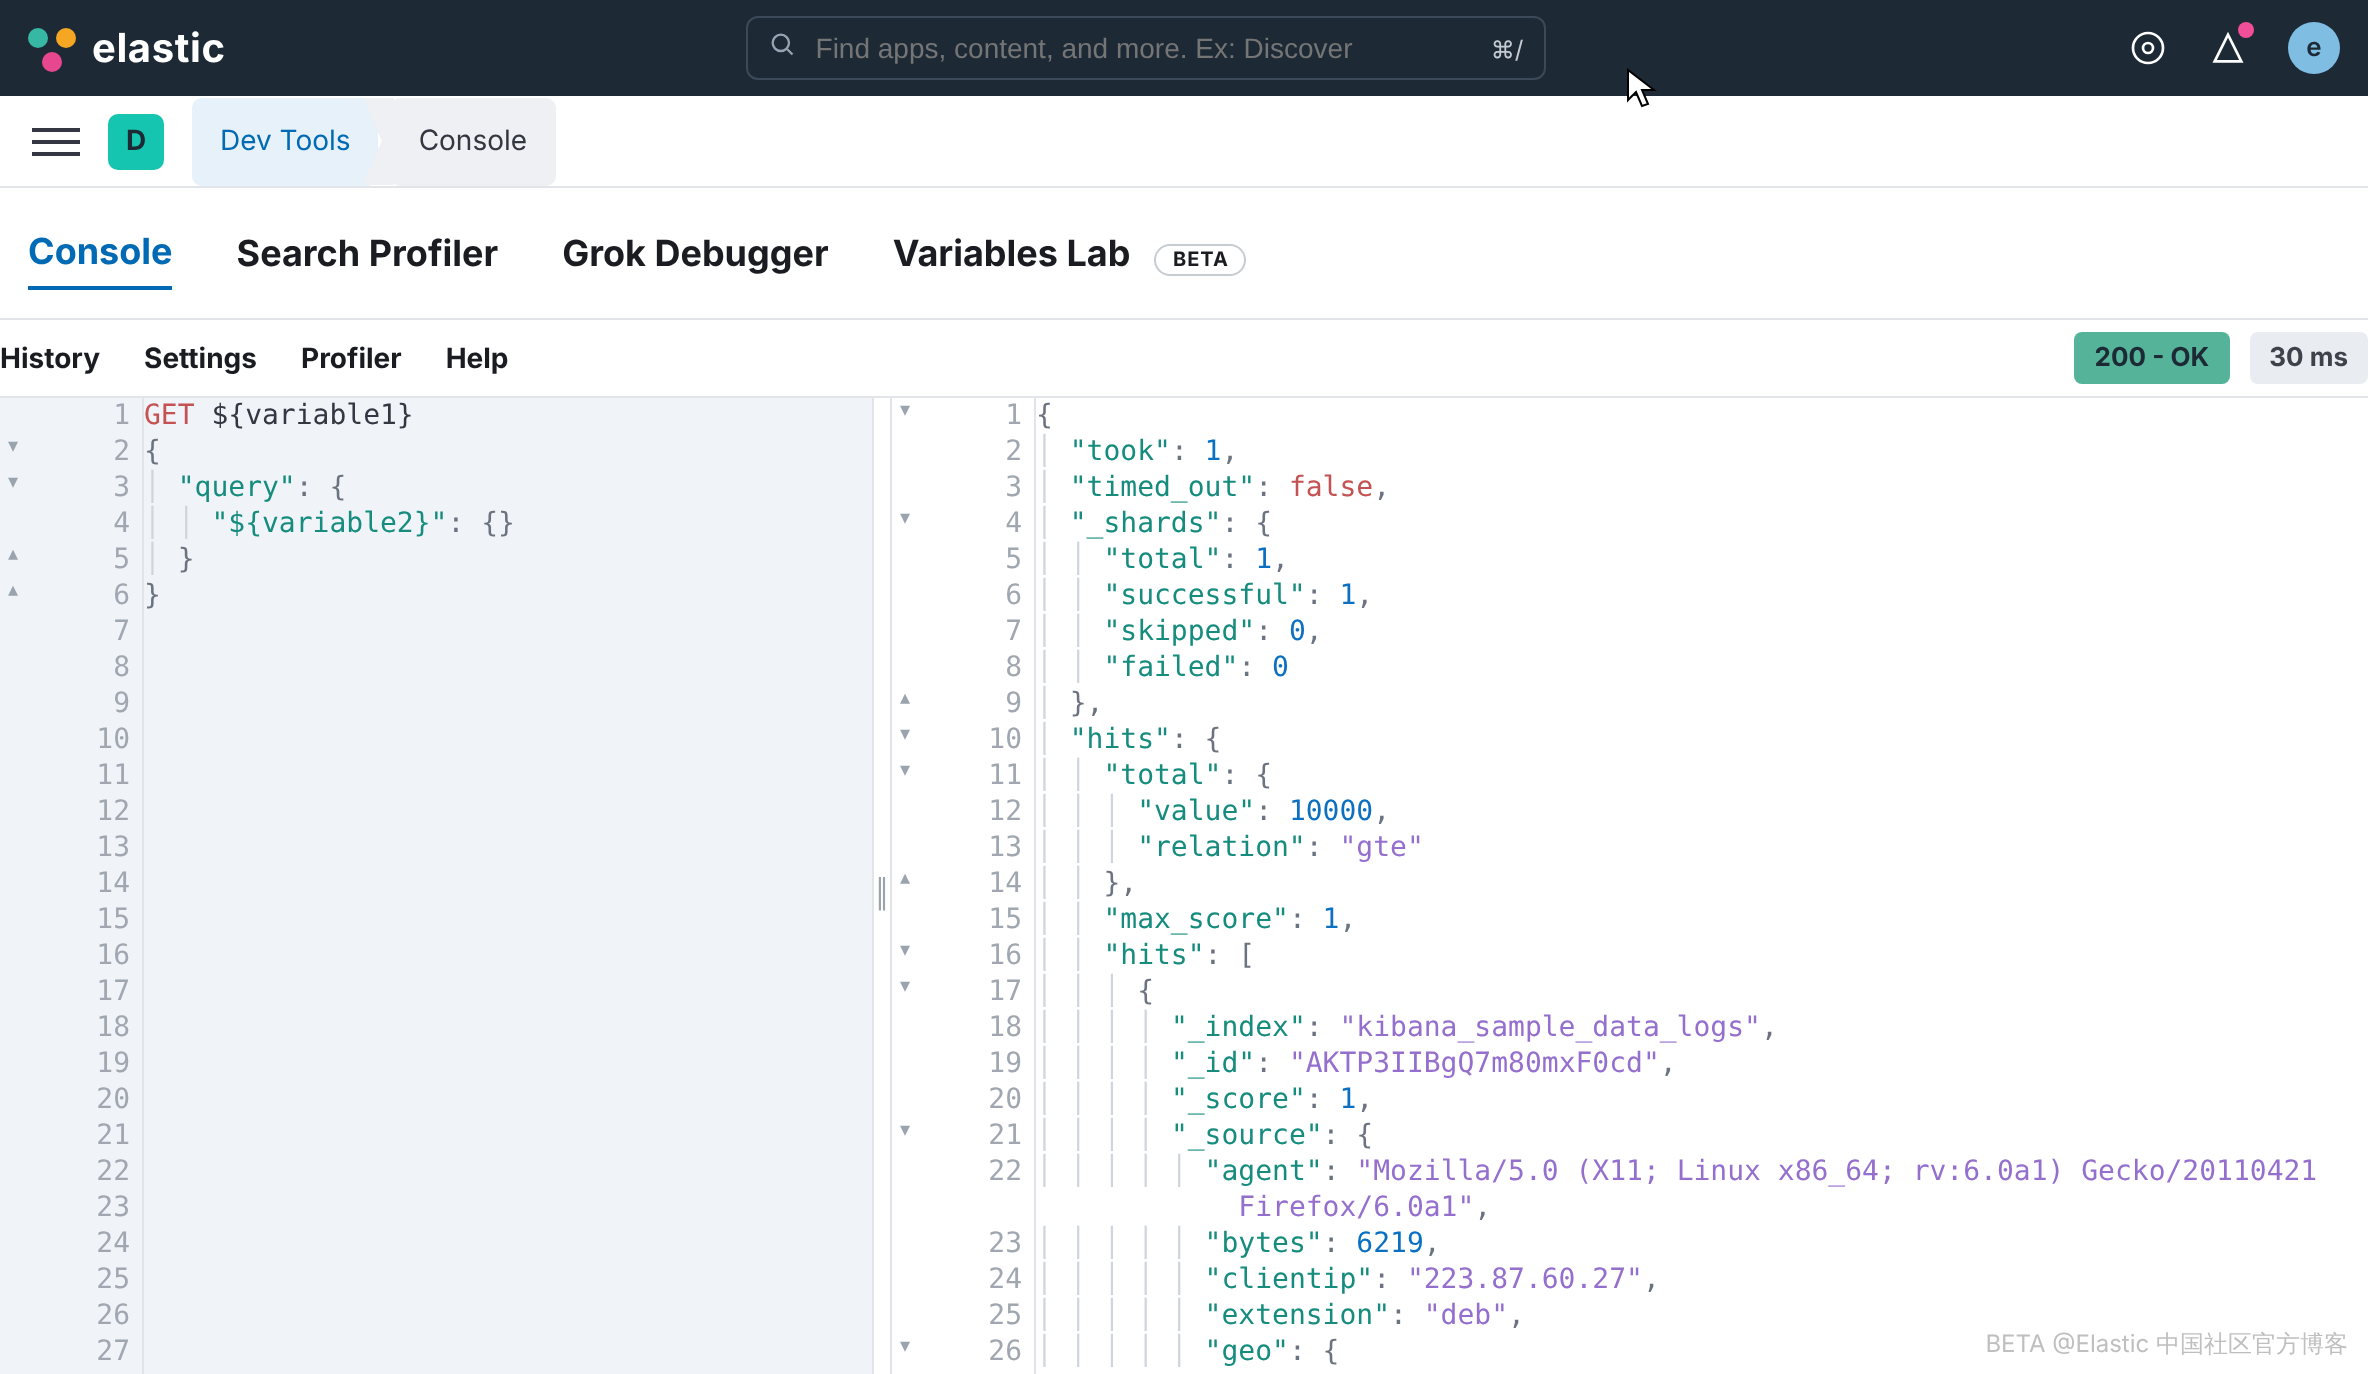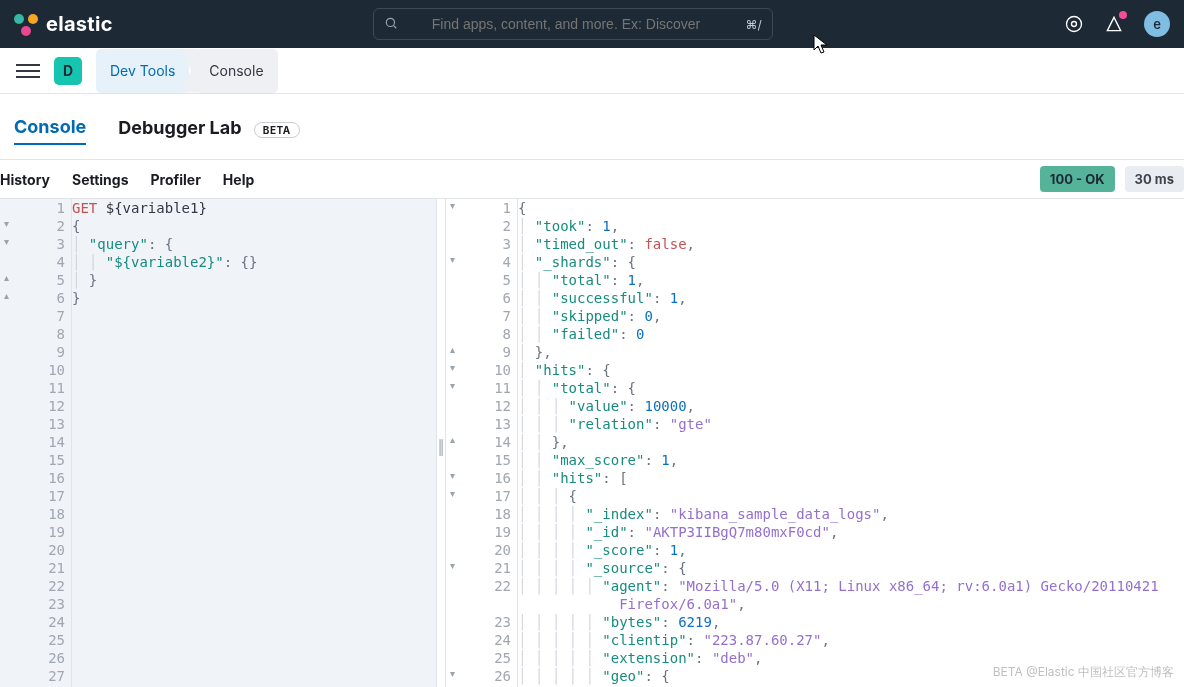--- a/index.html
+++ b/index.html
@@ -9,21 +9,21 @@
   .topbar { height: 48px; background: #1d2a36; display: flex; align-items: center; padding: 0 14px; color: #fff; }
   .logo { display: flex; align-items: center; gap: 8px; font-weight: 700; font-size: 20px; letter-spacing: .3px; }
   .logo-mark { position: relative; width: 24px; height: 24px; }
   .logo-mark span { position: absolute; border-radius: 50%; width: 10px; height: 10px; }
   .lm1 { background:#37b8a4; left:0; top:2px; }
   .lm2 { background:#f5a623; right:0; top:2px; }
   .lm3 { background:#e6478f; left:7px; bottom:0; }
 
   .search-wrap { margin-left: 260px; display:flex; align-items:center; gap:10px; width: 400px; height: 32px; border:1px solid #3b4a59; border-radius:6px; padding:0 10px; color:#98a2b3; font-size:14px; }
   .search-wrap svg { width:14px; height:14px; stroke:#98a2b3; fill:none; stroke-width:2; }
-  .search-input { flex:1; background:transparent; border:none; color:#fca5a5; font-size:14px; outline:none;margin-left:24px; }
+  .search-input { flex:1; background:transparent; border:none; color:#fca5a5; font-size:14px; outline:none; }
   .kbd { font-size:12px; color:#c6ccd4; }
 
   .top-right { margin-left:auto; display:flex; align-items:center; gap:20px; }
   .top-icon { width:20px; height:20px; color:#fff; position:relative; }
   .top-icon svg { width:20px; height:20px; stroke:#fff; fill:none; stroke-width:1.6; }
   .dot-badge { position:absolute; top:-3px; right:-3px; width:8px; height:8px; background:#f04e98; border-radius:50%; }
   .avatar { width:26px; height:26px; border-radius:50%; background:#7fbde3; color:#1d2a36; display:flex; align-items:center; justify-content:center; font-size:13px; font-weight:600; }
 
   
   .crumb-row { height:46px; display:flex; align-items:center; padding:0 16px; gap:14px; border-bottom:1px solid #e1e4e8; }
@@ -138,34 +138,36 @@
       <span>Dev Tools</span>
     </div>
     <div class="crumb">
       <span>Console</span>
     </div>
   </div>
 </div>
 
 <div class="tabs-row">
   <div class="tab active"><span>Console</span></div>
+  <div class="tab"><span>Search Profiler</span></div>
+  <div class="tab"><span>Grok Debugger</span></div>
   <div class="tab">
-    <span>Debugger Lab</span>
+    <span>Variables Lab</span>
     <span class="badge">BETA</span>
   </div>
 </div>
 
 <div class="toolbar-row">
   <span class="tool-link">History</span>
   <span class="tool-link">Settings</span>
   <span class="tool-link">Profiler</span>
   <span class="tool-link">Help</span>
   <div class="status-right">
     <div class="pill ok">
-        <span>100 - OK</span>
+        <span>200 - OK</span>
       </div>
     <div class="pill time">
         <span>30 ms</span>
       </div>
   </div>
 </div>
 
 <div class="split">
   <div class="pane left">
     <div class="run-controls">

